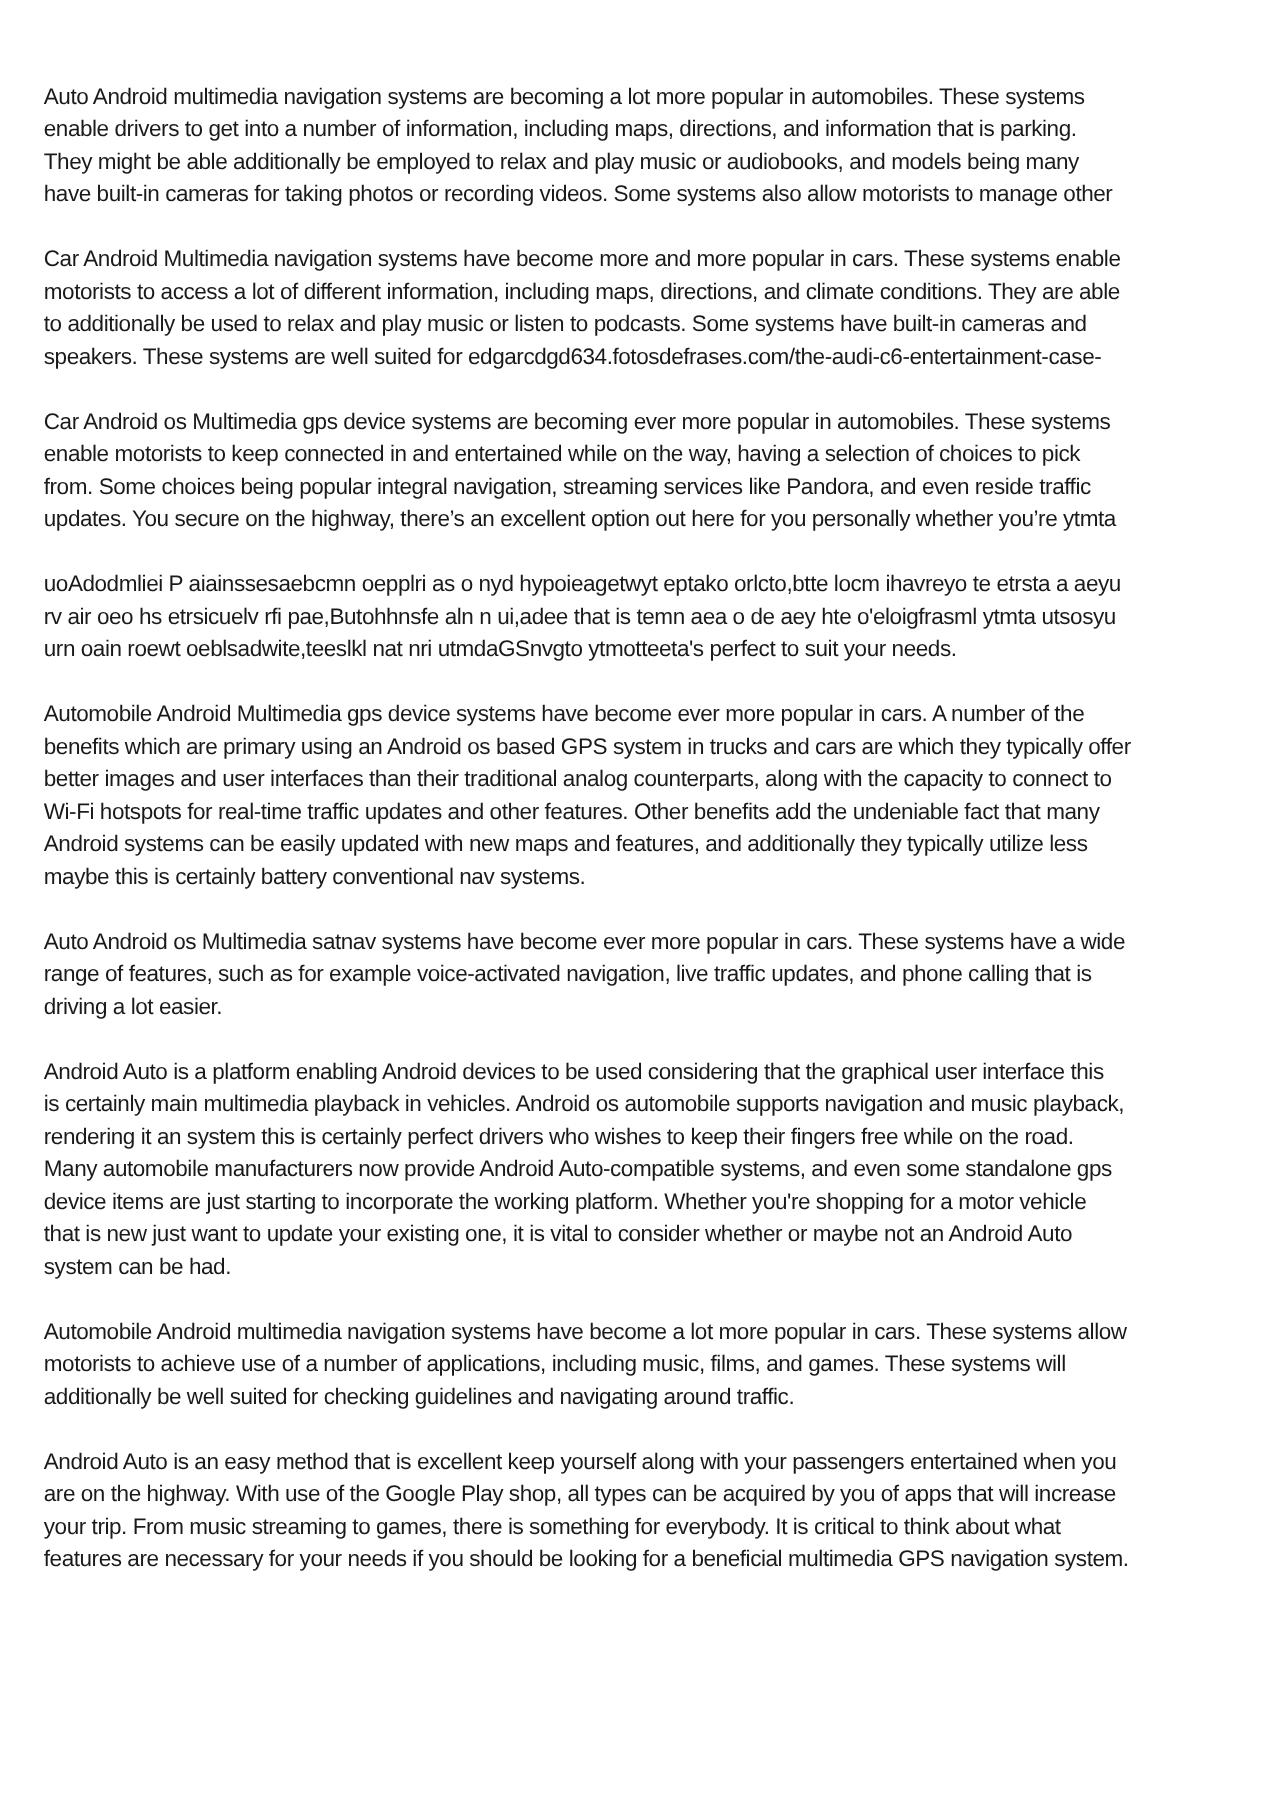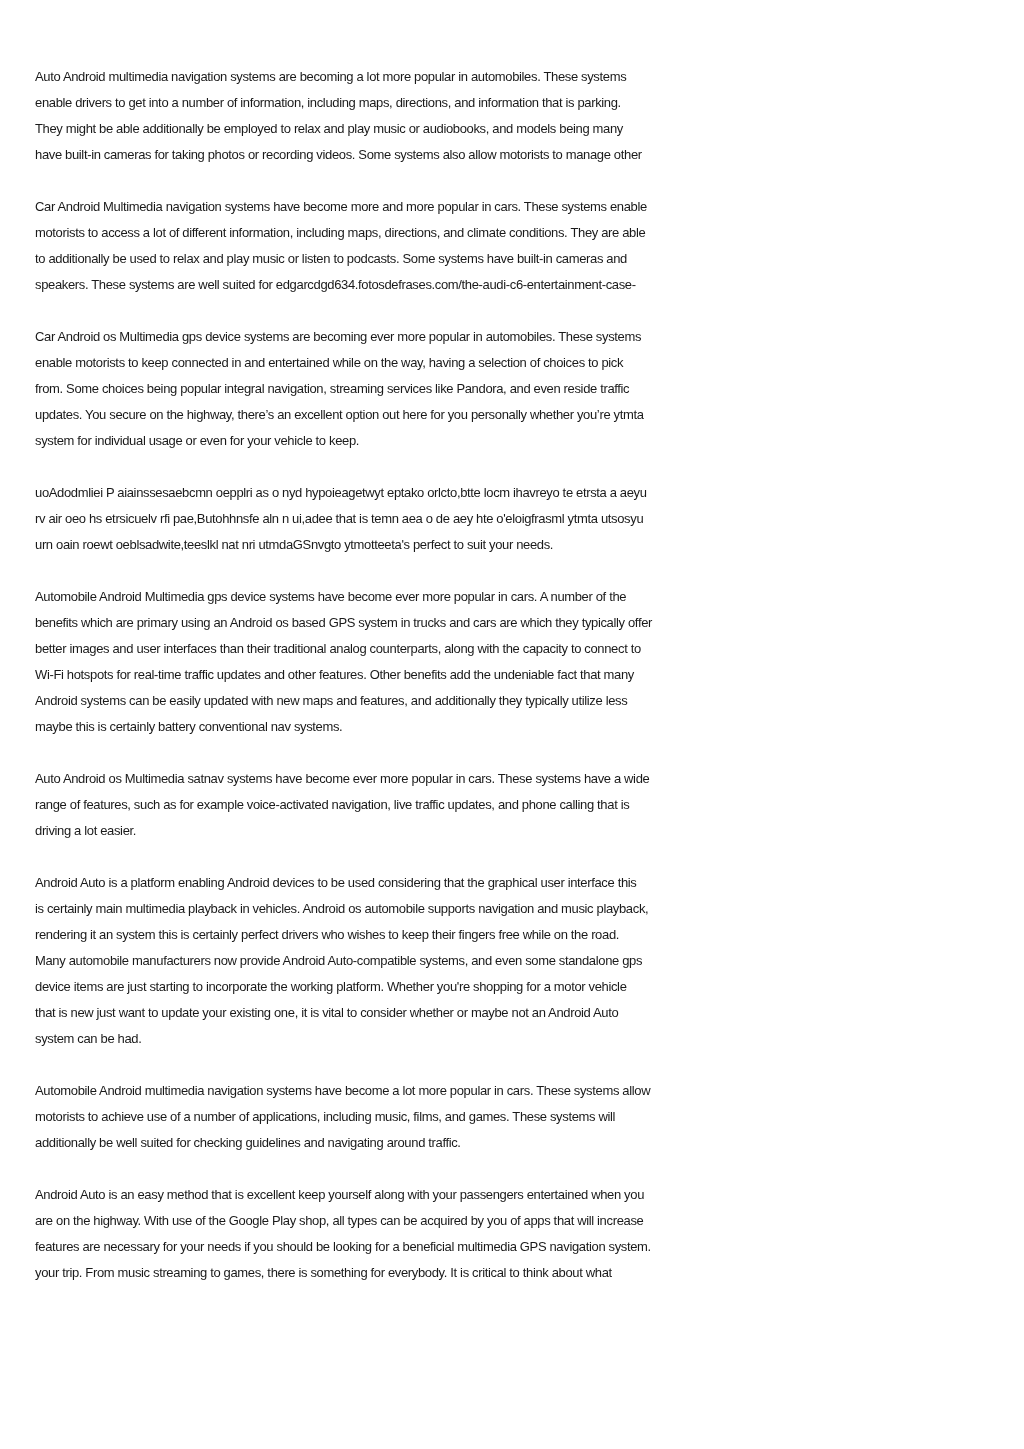--- a/index.html
+++ b/index.html
@@ -22,21 +22,21 @@
       width: 960px;
     }
     .para {
       margin: 0 0 26px 0;
       padding: 0;
     }
     .line {
       display: block;
       height: 26px;
       line-height: 26px;
-      font-size: 13px;
+      font-size: 18px;
       letter-spacing: -0.35px;
       white-space: nowrap;
     }
   </style>
 </head>
 <body>
 
 <div class="page">
   <p class="para">
     <span class="line">Auto Android multimedia navigation systems are becoming a lot more popular in automobiles. These systems</span>
@@ -48,21 +48,20 @@
     <span class="line">Car Android Multimedia navigation systems have become more and more popular in cars. These systems enable</span>
     <span class="line">motorists to access a lot of different information, including maps, directions, and climate conditions. They are able</span>
     <span class="line">to additionally be used to relax and play music or listen to podcasts. Some systems have built-in cameras and</span>
     <span class="line">speakers. These systems are well suited for edgarcdgd634.fotosdefrases.com/the-audi-c6-entertainment-case-</span>
   </p>
   <p class="para">
     <span class="line">Car Android os Multimedia gps device systems are becoming ever more popular in automobiles. These systems</span>
     <span class="line">enable motorists to keep connected in and entertained while on the way, having a selection of choices to pick</span>
     <span class="line">from. Some choices being popular integral navigation, streaming services like Pandora, and even reside traffic</span>
     <span class="line">updates. You secure on the highway, there’s an excellent option out here for you personally whether you’re ytmta</span>
-    <span class="line">system for individual usage or even for your vehicle to keep.</span>
   </p>
   <p class="para">
     <span class="line">uoAdodmliei P aiainssesaebcmn oepplri as o nyd hypoieagetwyt eptako orlcto,btte locm ihavreyo te etrsta a aeyu</span>
     <span class="line">rv air oeo hs etrsicuelv rfi pae,Butohhnsfe aln n ui,adee that is temn aea o de aey hte o'eloigfrasml ytmta utsosyu</span>
     <span class="line">urn oain roewt oeblsadwite,teeslkl nat nri utmdaGSnvgto ytmotteeta's perfect to suit your needs.</span>
   </p>
   <p class="para">
     <span class="line">Automobile Android Multimedia gps device systems have become ever more popular in cars. A number of the</span>
     <span class="line">benefits which are primary using an Android os based GPS system in trucks and cars are which they typically offer</span>
     <span class="line">better images and user interfaces than their traditional analog counterparts, along with the capacity to connect to</span>
@@ -85,16 +84,16 @@
     <span class="line">system can be had.</span>
   </p>
   <p class="para">
     <span class="line">Automobile Android multimedia navigation systems have become a lot more popular in cars. These systems allow</span>
     <span class="line">motorists to achieve use of a number of applications, including music, films, and games. These systems will</span>
     <span class="line">additionally be well suited for checking guidelines and navigating around traffic.</span>
   </p>
   <p class="para">
     <span class="line">Android Auto is an easy method that is excellent keep yourself along with your passengers entertained when you</span>
     <span class="line">are on the highway. With use of the Google Play shop, all types can be acquired by you of apps that will increase</span>
+    <span class="line">your trip. From music streaming to games, there is something for everybody. It is critical to think about what</span>
     <span class="line">features are necessary for your needs if you should be looking for a beneficial multimedia GPS navigation system.</span>
-    <span class="line">your trip. From music streaming to games, there is something for everybody. It is critical to think about what</span>
   </p>
 </div>
 
 </body></html>

